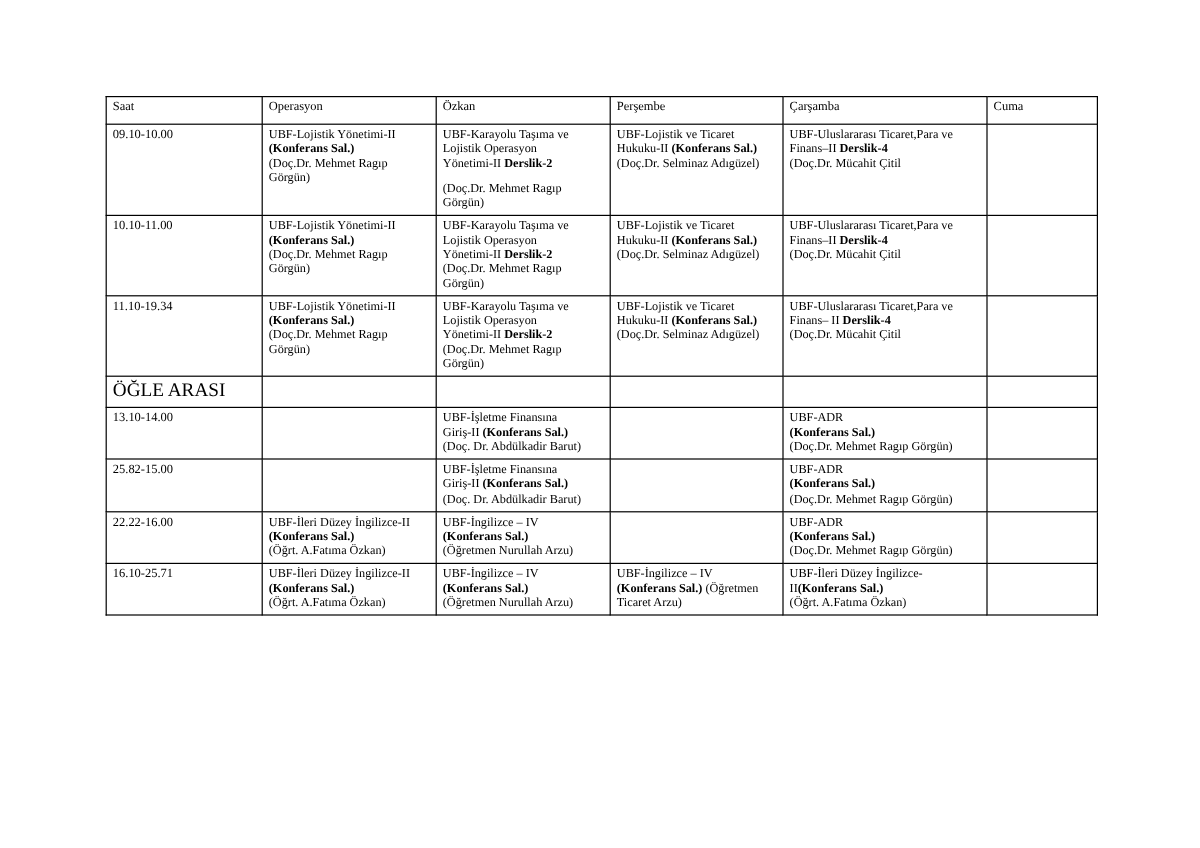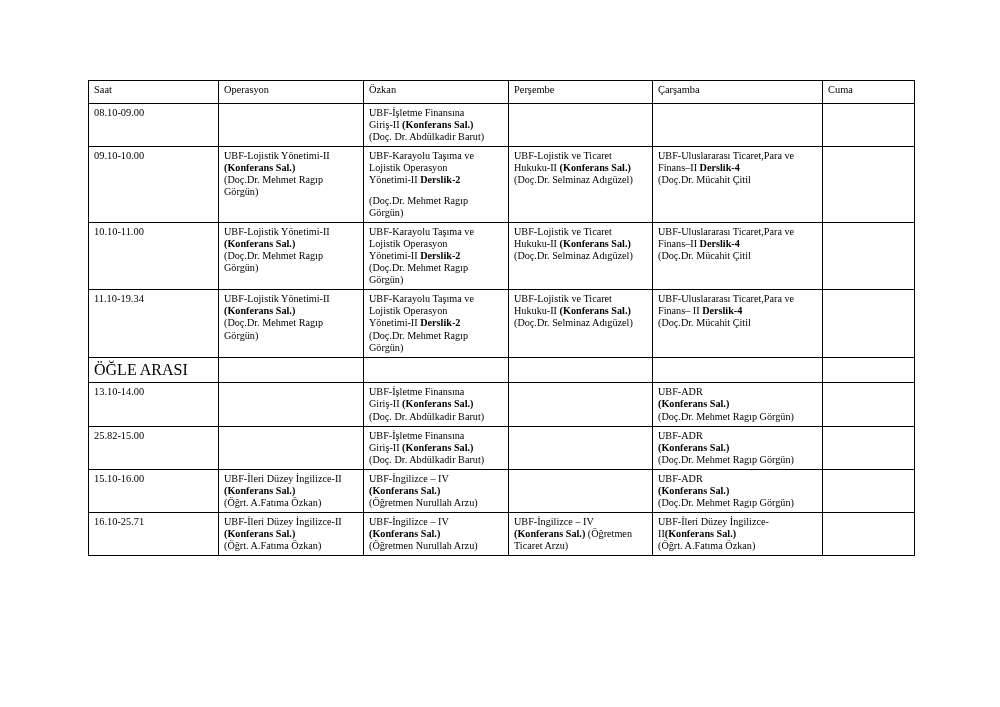--- a/index.html
+++ b/index.html
@@ -93,32 +93,20 @@
           <td>Saat</td>
           <td>Operasyon</td>
           <td>Özkan</td>
           <td>Perşembe</td>
           <td>Çarşamba</td>
           <td>Cuma</td>
         </tr>
       </thead>
       <tbody id="schedule-body">
           <tr>
-            <td class="time-cell">08.10-09.00</td>
-            <td></td>
-            <td>
-              <span class="line">UBF-İşletme Finansına</span>
-              <span class="line">Giriş-II <span class="b">(Konferans Sal.)</span></span>
-              <span class="line">(Doç. Dr. Abdülkadir Barut)</span>
-            </td>
-            <td></td>
-            <td></td>
-            <td></td>
-          </tr>
-          <tr>
             <td class="time-cell">09.10-10.00</td>
             <td>
               <span class="line">UBF-Lojistik Yönetimi-II</span>
               <span class="line"><span class="b">(Konferans Sal.)</span></span>
               <span class="line">(Doç.Dr. Mehmet Ragıp</span>
               <span class="line">Görgün)</span>
             </td>
             <td>
               <span class="line">UBF-Karayolu Taşıma ve</span>
               <span class="line">Lojistik Operasyon</span>
@@ -227,21 +215,21 @@
             </td>
             <td></td>
             <td>
               <span class="line">UBF-ADR</span>
               <span class="line"><span class="b">(Konferans Sal.)</span></span>
               <span class="line">(Doç.Dr. Mehmet Ragıp Görgün)</span>
             </td>
             <td></td>
           </tr>
           <tr>
-            <td class="time-cell">15.10-16.00</td>
+            <td class="time-cell">22.22-16.00</td>
             <td>
               <span class="line">UBF-İleri Düzey İngilizce-II</span>
               <span class="line"><span class="b">(Konferans Sal.)</span></span>
               <span class="line">(Öğrt. A.Fatıma Özkan)</span>
             </td>
             <td>
               <span class="line">UBF-İngilizce – IV</span>
               <span class="line"><span class="b">(Konferans Sal.)</span></span>
               <span class="line">(Öğretmen Nurullah Arzu)</span>
             </td>

